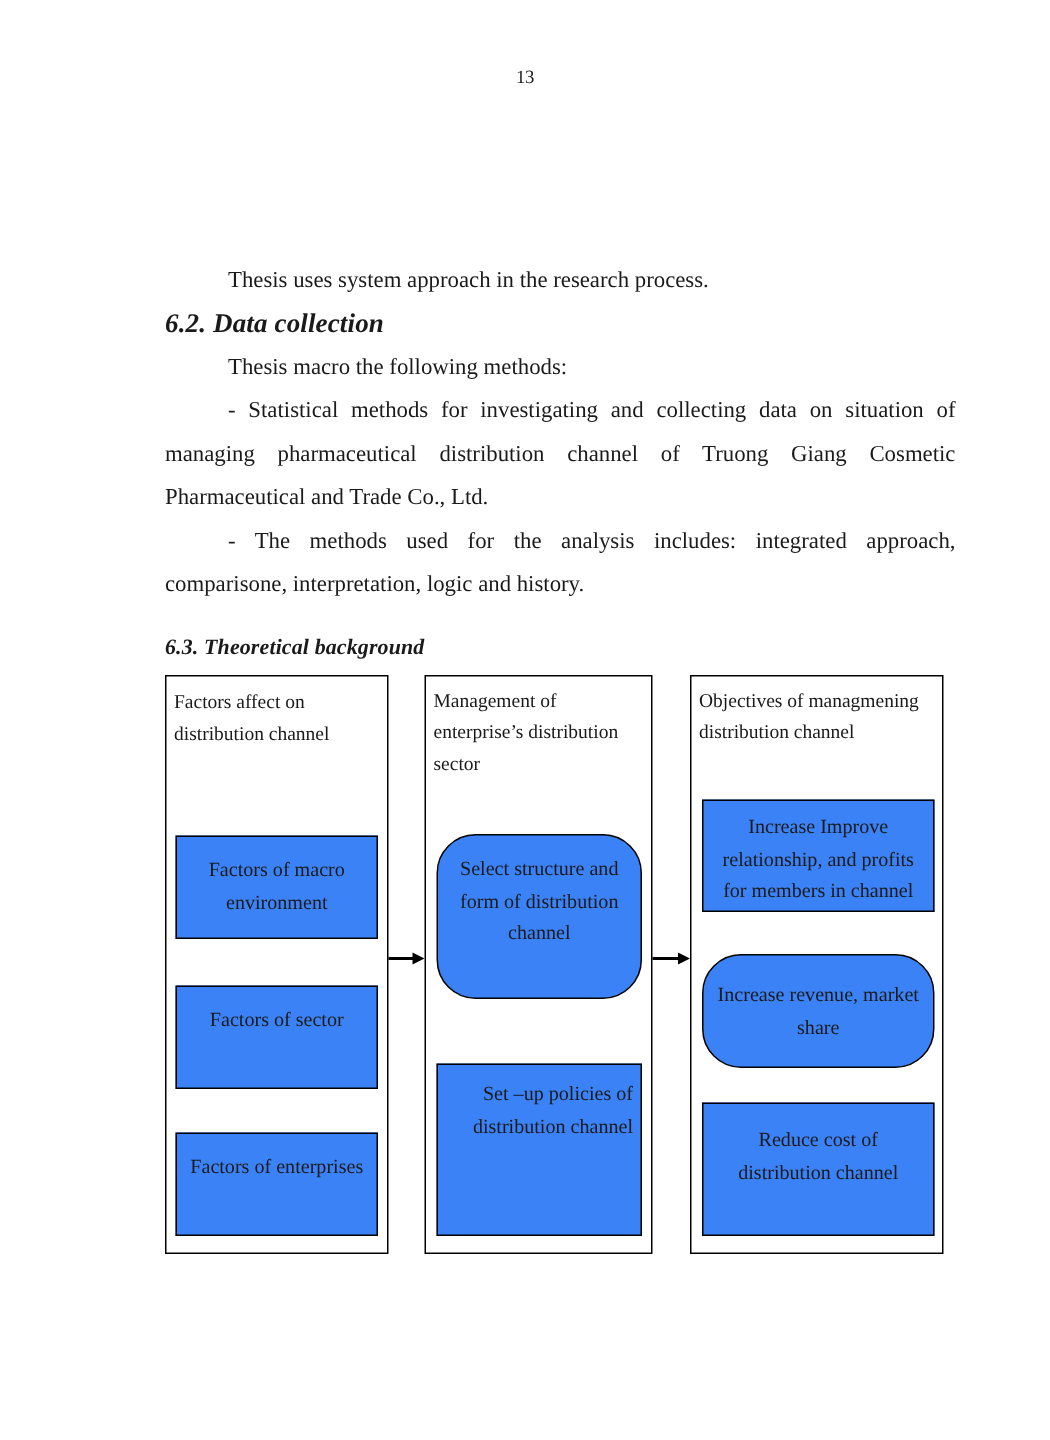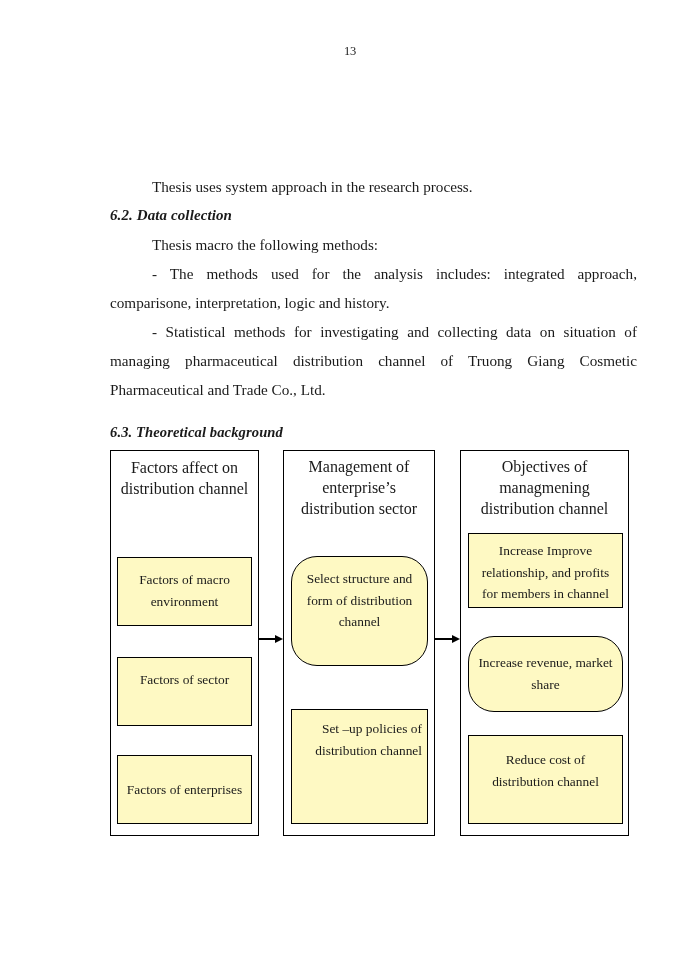--- a/index.html
+++ b/index.html
@@ -49,21 +49,21 @@
     text-justify: inter-word;
   }
   .para.indent {
     text-indent: 42px;
   }
   .para.nojust {
     text-align: left;
   }
 
   .heading {
-    font-size: 15px;
+    font-size: 18px;
     font-weight: bold;
     font-style: italic;
     line-height: 29px;
     margin: 0;
     letter-spacing: 0.1px;
   }
 
   .heading-63 {
     position: absolute;
     left: 110px;
@@ -89,51 +89,51 @@
     position: absolute;
     border: 1.3px solid #000000;
     box-sizing: border-box;
     background: #ffffff;
   }
 
   .inner-box {
     position: absolute;
     border: 1.1px solid #000000;
     box-sizing: border-box;
-    background: #fef9c3;
+    background: #3b82f6;
     overflow: hidden;
   }
 
   .box-title {
     position: absolute;
     left: 6px;
     right: 6px;
-    text-align: center;
-    font-size: 16px;
+    text-align: left;
+    font-size: 13px;
     line-height: 21px;
   }
 
   .inner-label {
     position: absolute;
     left: 5px;
     right: 5px;
     text-align: center;
     font-size: 13.4px;
     line-height: 21.5px;
   }
 
   
   #col1-outer { left: 110px; top: 450px; width: 149px; height: 386px; }
   #col1-title { left: 116px; top: 457px; width: 137px; }
   #col1-b1 { left: 117px; top: 557px; width: 135px; height: 69px; }
   #col1-b1 .inner-label { top: 11px; }
   #col1-b2 { left: 117px; top: 657px; width: 135px; height: 69px; }
   #col1-b2 .inner-label { top: 11px; }
   #col1-b3 { left: 117px; top: 755px; width: 135px; height: 69px; }
-  #col1-b3 .inner-label { top: 11px; margin-top: 12px; }
+  #col1-b3 .inner-label { top: 11px; }
 
   
   #col2-outer { left: 283px; top: 450px; width: 152px; height: 386px; }
   #col2-title { left: 289px; top: 456px; width: 140px; }
   #col2-b1 { left: 291px; top: 556px; width: 137px; height: 110px; border-radius: 26px; }
   #col2-b1 .inner-label { top: 11px; }
   #col2-b2 { left: 291px; top: 709px; width: 137px; height: 115px; }
   #col2-b2 .inner-label { top: 8px; text-align: right; }
 
   
@@ -178,22 +178,22 @@
 <body>
 
 <div class="page">
 
   <div class="page-number">13</div>
 
   <div class="body-text">
     <p class="para indent nojust">Thesis uses system approach in the research process.</p>
     <p class="heading">6.2. Data collection</p>
     <p class="para indent nojust">Thesis macro the following methods:</p>
+    <p class="para indent">- Statistical methods for investigating and collecting data on situation of managing pharmaceutical distribution channel of Truong Giang Cosmetic Pharmaceutical and Trade Co., Ltd.</p>
     <p class="para indent">- The methods used for the analysis includes: integrated approach, comparisone, interpretation, logic and history.</p>
-    <p class="para indent">- Statistical methods for investigating and collecting data on situation of managing pharmaceutical distribution channel of Truong Giang Cosmetic Pharmaceutical and Trade Co., Ltd.</p>
   </div>
 
   <div class="heading-63">6.3. Theoretical background</div>
 
   <div class="diagram">
 
     <div class="outer-box" id="col1-outer"></div>
     <div class="box-title" id="col1-title">Factors affect on distribution channel</div>
     <div class="inner-box" id="col1-b1">
       <div class="inner-label">Factors of macro environment</div>

